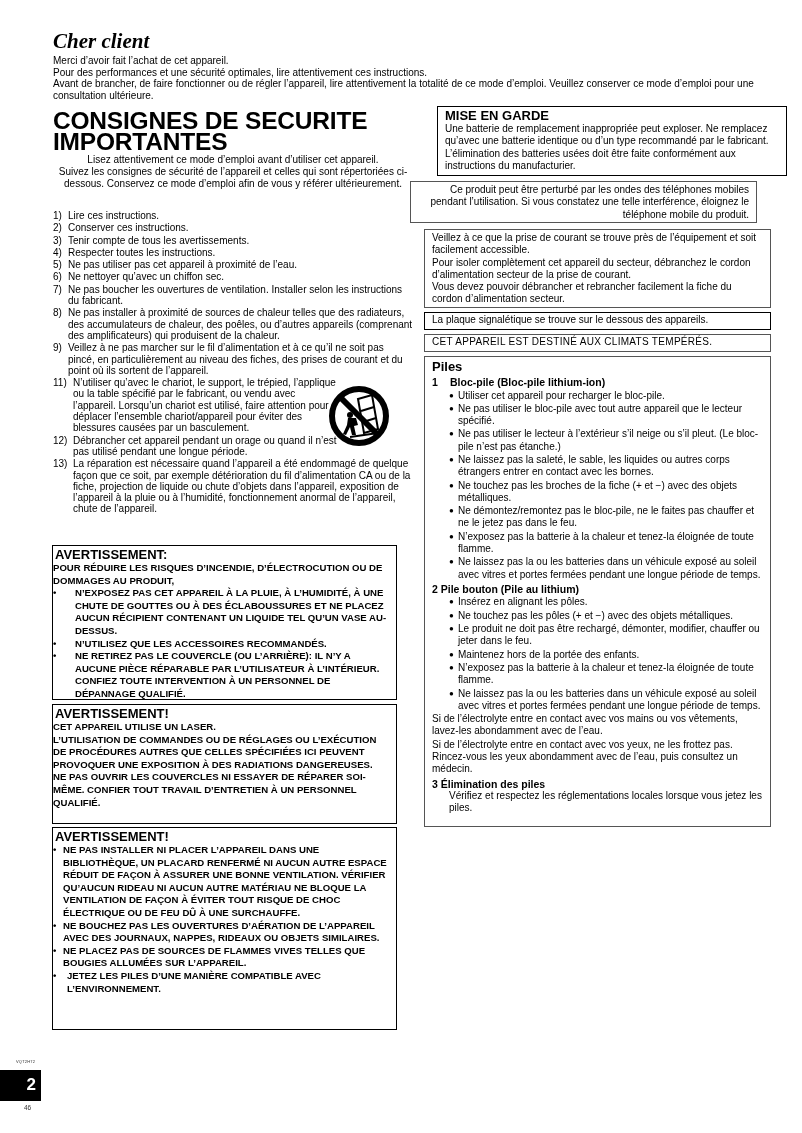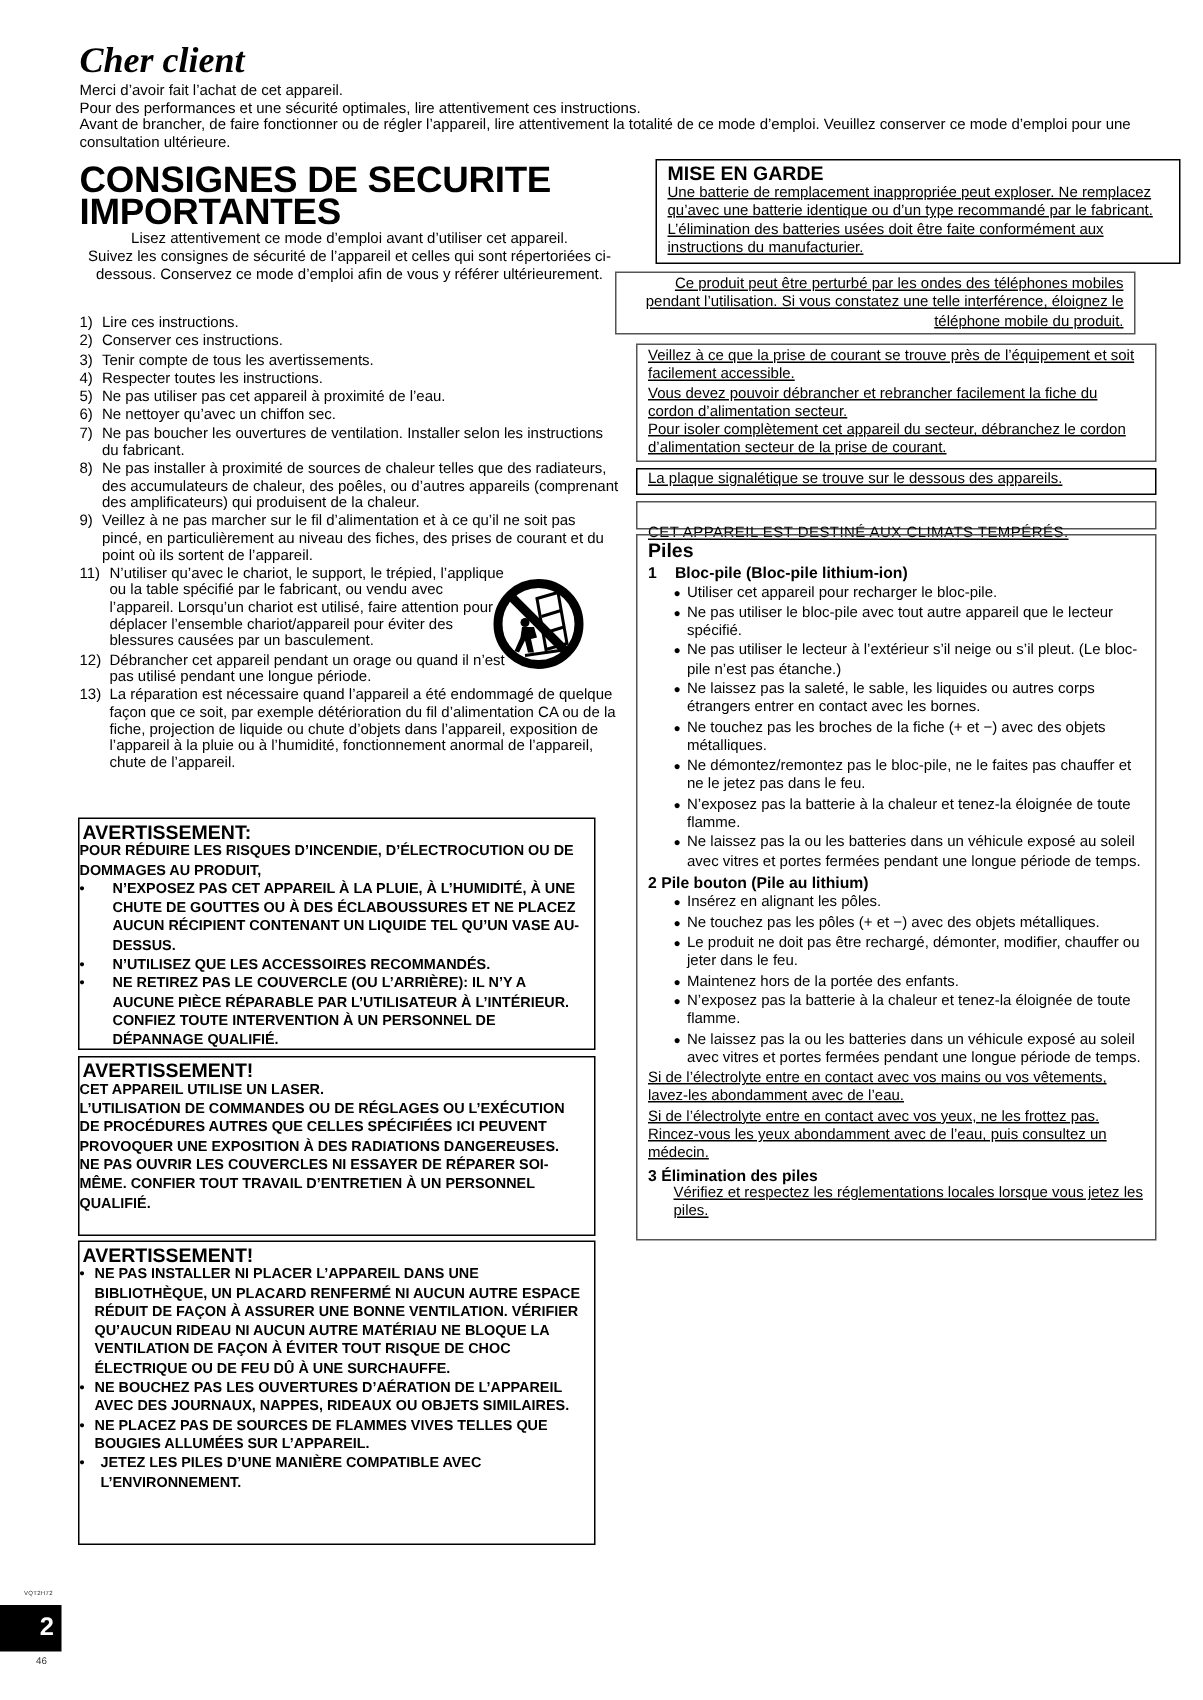--- a/index.html
+++ b/index.html
@@ -1,18 +1,18 @@
 <!DOCTYPE html>
 <html><head>
 <meta charset="utf-8">
 <style>
   html, body { margin:0; padding:0; background:#ffffff; }
   body { width:802px; height:1133px; position:relative; overflow:hidden; font-family:"Liberation Sans", sans-serif; color:#000; }
   .abs { position:absolute; }
-  .title { left:53px; top:28px; font-family:"Liberation Serif", serif; font-style:italic; font-weight:bold; font-size:24px; line-height:26px; }
+  .title { left:53px; top:28px; font-family:"Liberation Serif", serif; font-style:italic; font-weight:bold; font-size:21px; line-height:26px; }
   .intro { left:53px; top:55px; width:725px; font-size:10px; line-height:11.5px; }
   .intro p { margin:0; }
   .h-big { left:53px; top:110px; width:360px; font-size:24.5px; font-weight:bold; line-height:21px; letter-spacing:-0.2px; }
   .lede { left:53px; top:154px; width:360px; font-size:10px; line-height:12.2px; }
   .lede p { margin:0;text-align:center; }
   .list { left:53px; top:210px; width:360px; font-size:10px; line-height:11.3px; }
   .list .item { position:relative; padding-left:15px; margin-bottom:1px; }
   .list .item .num { position:absolute; left:0; top:0; }
   .list .item.two { padding-left:20px; }
   .list .item.narrow { width:265px; }
@@ -21,21 +21,21 @@
   .box.thin { border:1px solid #555; }
   .warn { font-weight:bold; font-size:9.6px; line-height:12.6px; padding:2px 6px 3px 0; }
   .warn .wt { font-size:13px; line-height:14px; margin-left:2px; }
   .warn p { margin:0; }
   .warn .bul { position:relative; padding-left:22px; }
   .warn .bul .dot { position:absolute; left:0; top:0; }
   .w3 .bul { padding-left:10px; }
   .w3 .bul .dot { left:0; }
   .w3 .bul.wide { padding-left:14px; }
   .r { font-size:10px; line-height:12.3px; padding:2px 7px; }
-  .r p { margin:0;text-decoration:underline; }
+  .r p { margin:0; }
   .r .ht { font-weight:bold; font-size:13px; line-height:14px; }
   .piles .ht { font-size:13px; line-height:15px; }
   .piles .sub { font-weight:bold; font-size:10.5px; line-height:12.5px; margin-top:2px; }
   .piles .sub .n { display:inline-block; width:18px; }
   .piles .bl { position:relative; padding-left:26px; margin-top:1px; }
   .piles .bl .dot { position:absolute; left:17px; top:0; font-size:8px; }
   .piles .para { margin-top:1px; }
   .piles .indent { padding-left:17px; }
   .code { left:16px; top:1059px; font-size:4px; color:#333; letter-spacing:0.2px; }
   .pagebox { left:0; top:1070px; width:41px; height:31px; background:#000; color:#fff; font-weight:bold; font-size:17px; text-align:right; box-sizing:border-box; padding:5px 5px 0 0; }
@@ -114,29 +114,29 @@
   <div class="ht">MISE EN GARDE</div>
   <p>Une batterie de remplacement inappropriée peut exploser. Ne remplacez qu’avec une batterie identique ou d’un type recommandé par le fabricant. L’élimination des batteries usées doit être faite conformément aux instructions du manufacturier.</p>
 </div>
 
 <div class="box thin r" style="left:410px; top:181px; width:347px; height:42px;text-align:right;">
   <p>Ce produit peut être perturbé par les ondes des téléphones mobiles pendant l’utilisation. Si vous constatez une telle interférence, éloignez le téléphone mobile du produit.</p>
 </div>
 
 <div class="box thin r" style="left:424px; top:229px; width:347px; height:79px;">
   <p>Veillez à ce que la prise de courant se trouve près de l’équipement et soit facilement accessible.</p>
+  <p>Pour isoler complètement cet appareil du secteur, débranchez le cordon d’alimentation secteur de la prise de courant.</p>
   <p>Vous devez pouvoir débrancher et rebrancher facilement la fiche du cordon d’alimentation secteur.</p>
-  <p>Pour isoler complètement cet appareil du secteur, débranchez le cordon d’alimentation secteur de la prise de courant.</p>
 </div>
 
 <div class="box r" style="left:424px; top:312px; width:347px; height:18px; padding-top:1px;">
   <p>La plaque signalétique se trouve sur le dessous des appareils.</p>
 </div>
 
-<div class="box thin r" style="left:424px; top:334px; width:347px; height:18px; padding-top:15px;">
+<div class="box thin r" style="left:424px; top:334px; width:347px; height:18px; padding-top:1px;">
   <p style="letter-spacing:0.3px;">CET APPAREIL EST DESTINÉ AUX CLIMATS TEMPÉRÉS.</p>
 </div>
 
 <div class="box thin r piles" style="left:424px; top:356px; width:347px; height:471px;">
   <div class="ht">Piles</div>
   <div class="sub"><span class="n">1</span><span>Bloc-pile (Bloc-pile lithium-ion)</span></div>
   <div class="bl"><span class="dot">●</span><span>Utiliser cet appareil pour recharger le bloc-pile.</span></div>
   <div class="bl"><span class="dot">●</span><span>Ne pas utiliser le bloc-pile avec tout autre appareil que le lecteur spécifié.</span></div>
   <div class="bl"><span class="dot">●</span><span>Ne pas utiliser le lecteur à l’extérieur s’il neige ou s’il pleut. (Le bloc-pile n’est pas étanche.)</span></div>
   <div class="bl"><span class="dot">●</span><span>Ne laissez pas la saleté, le sable, les liquides ou autres corps étrangers entrer en contact avec les bornes.</span></div>

